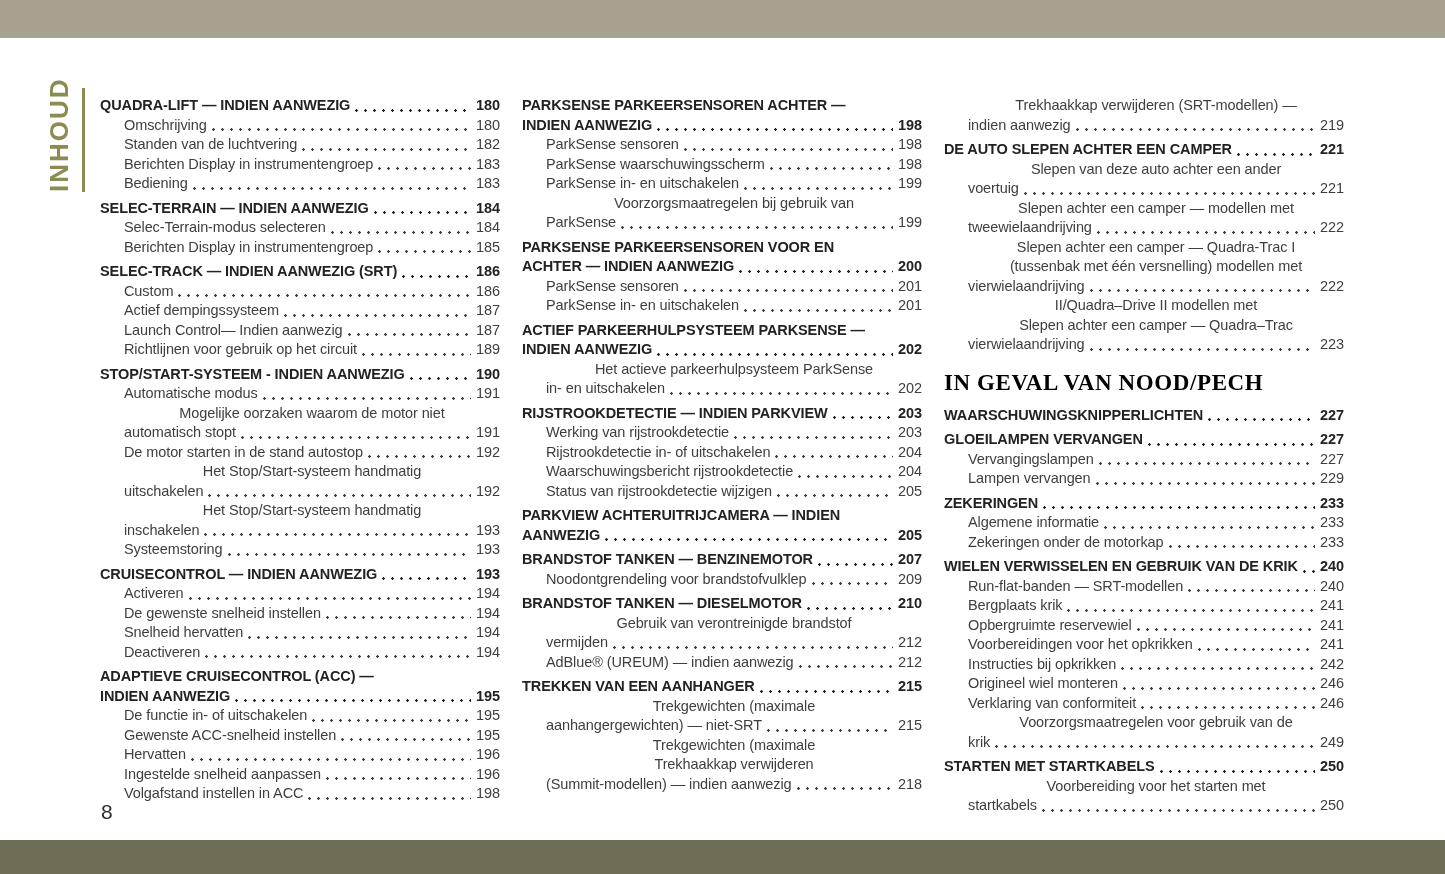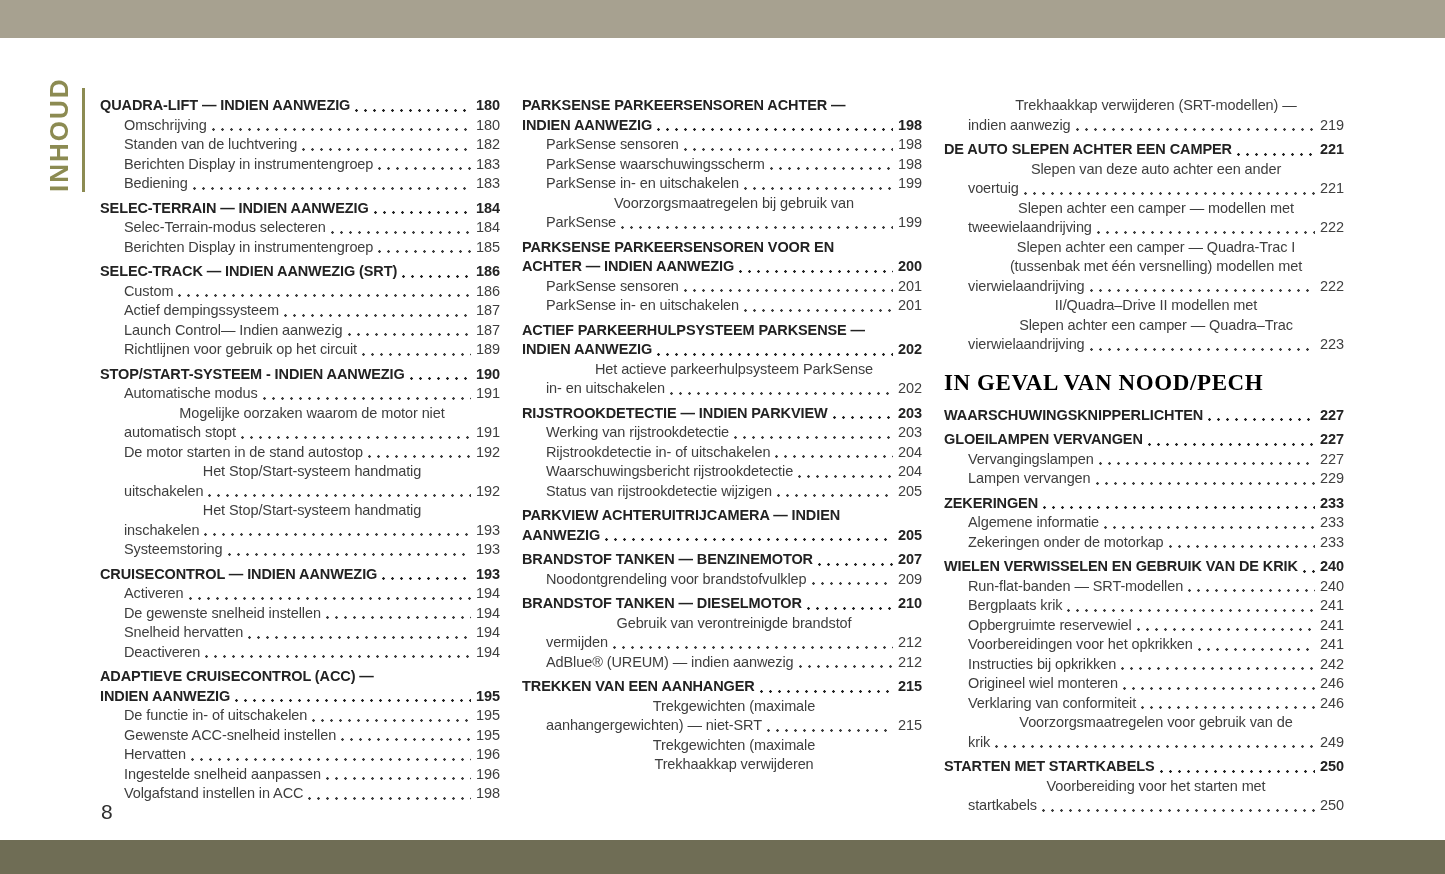--- a/index.html
+++ b/index.html
@@ -455,20 +455,25 @@
             <span class="txt">aanhangergewichten) — niet-SRT</span>
             <span class="leader"></span>
             <span class="pg">215</span>
           </div>
         </div>
         <div class="entry sub">
           <div class="pre">Trekgewichten (maximale</div>
         </div>
         <div class="entry sub">
           <div class="pre">Trekhaakkap verwijderen</div>
+          <div class="last">
+            <span class="txt">(Summit-modellen) — indien aanwezig</span>
+            <span class="leader"></span>
+            <span class="pg">218</span>
+          </div>
         </div>
       </div>
       <div class="col">
         <div class="entry sub">
           <div class="pre">Trekhaakkap verwijderen (SRT-modellen) —</div>
           <div class="last">
             <span class="txt">indien aanwezig</span>
             <span class="leader"></span>
             <span class="pg">219</span>
           </div>

